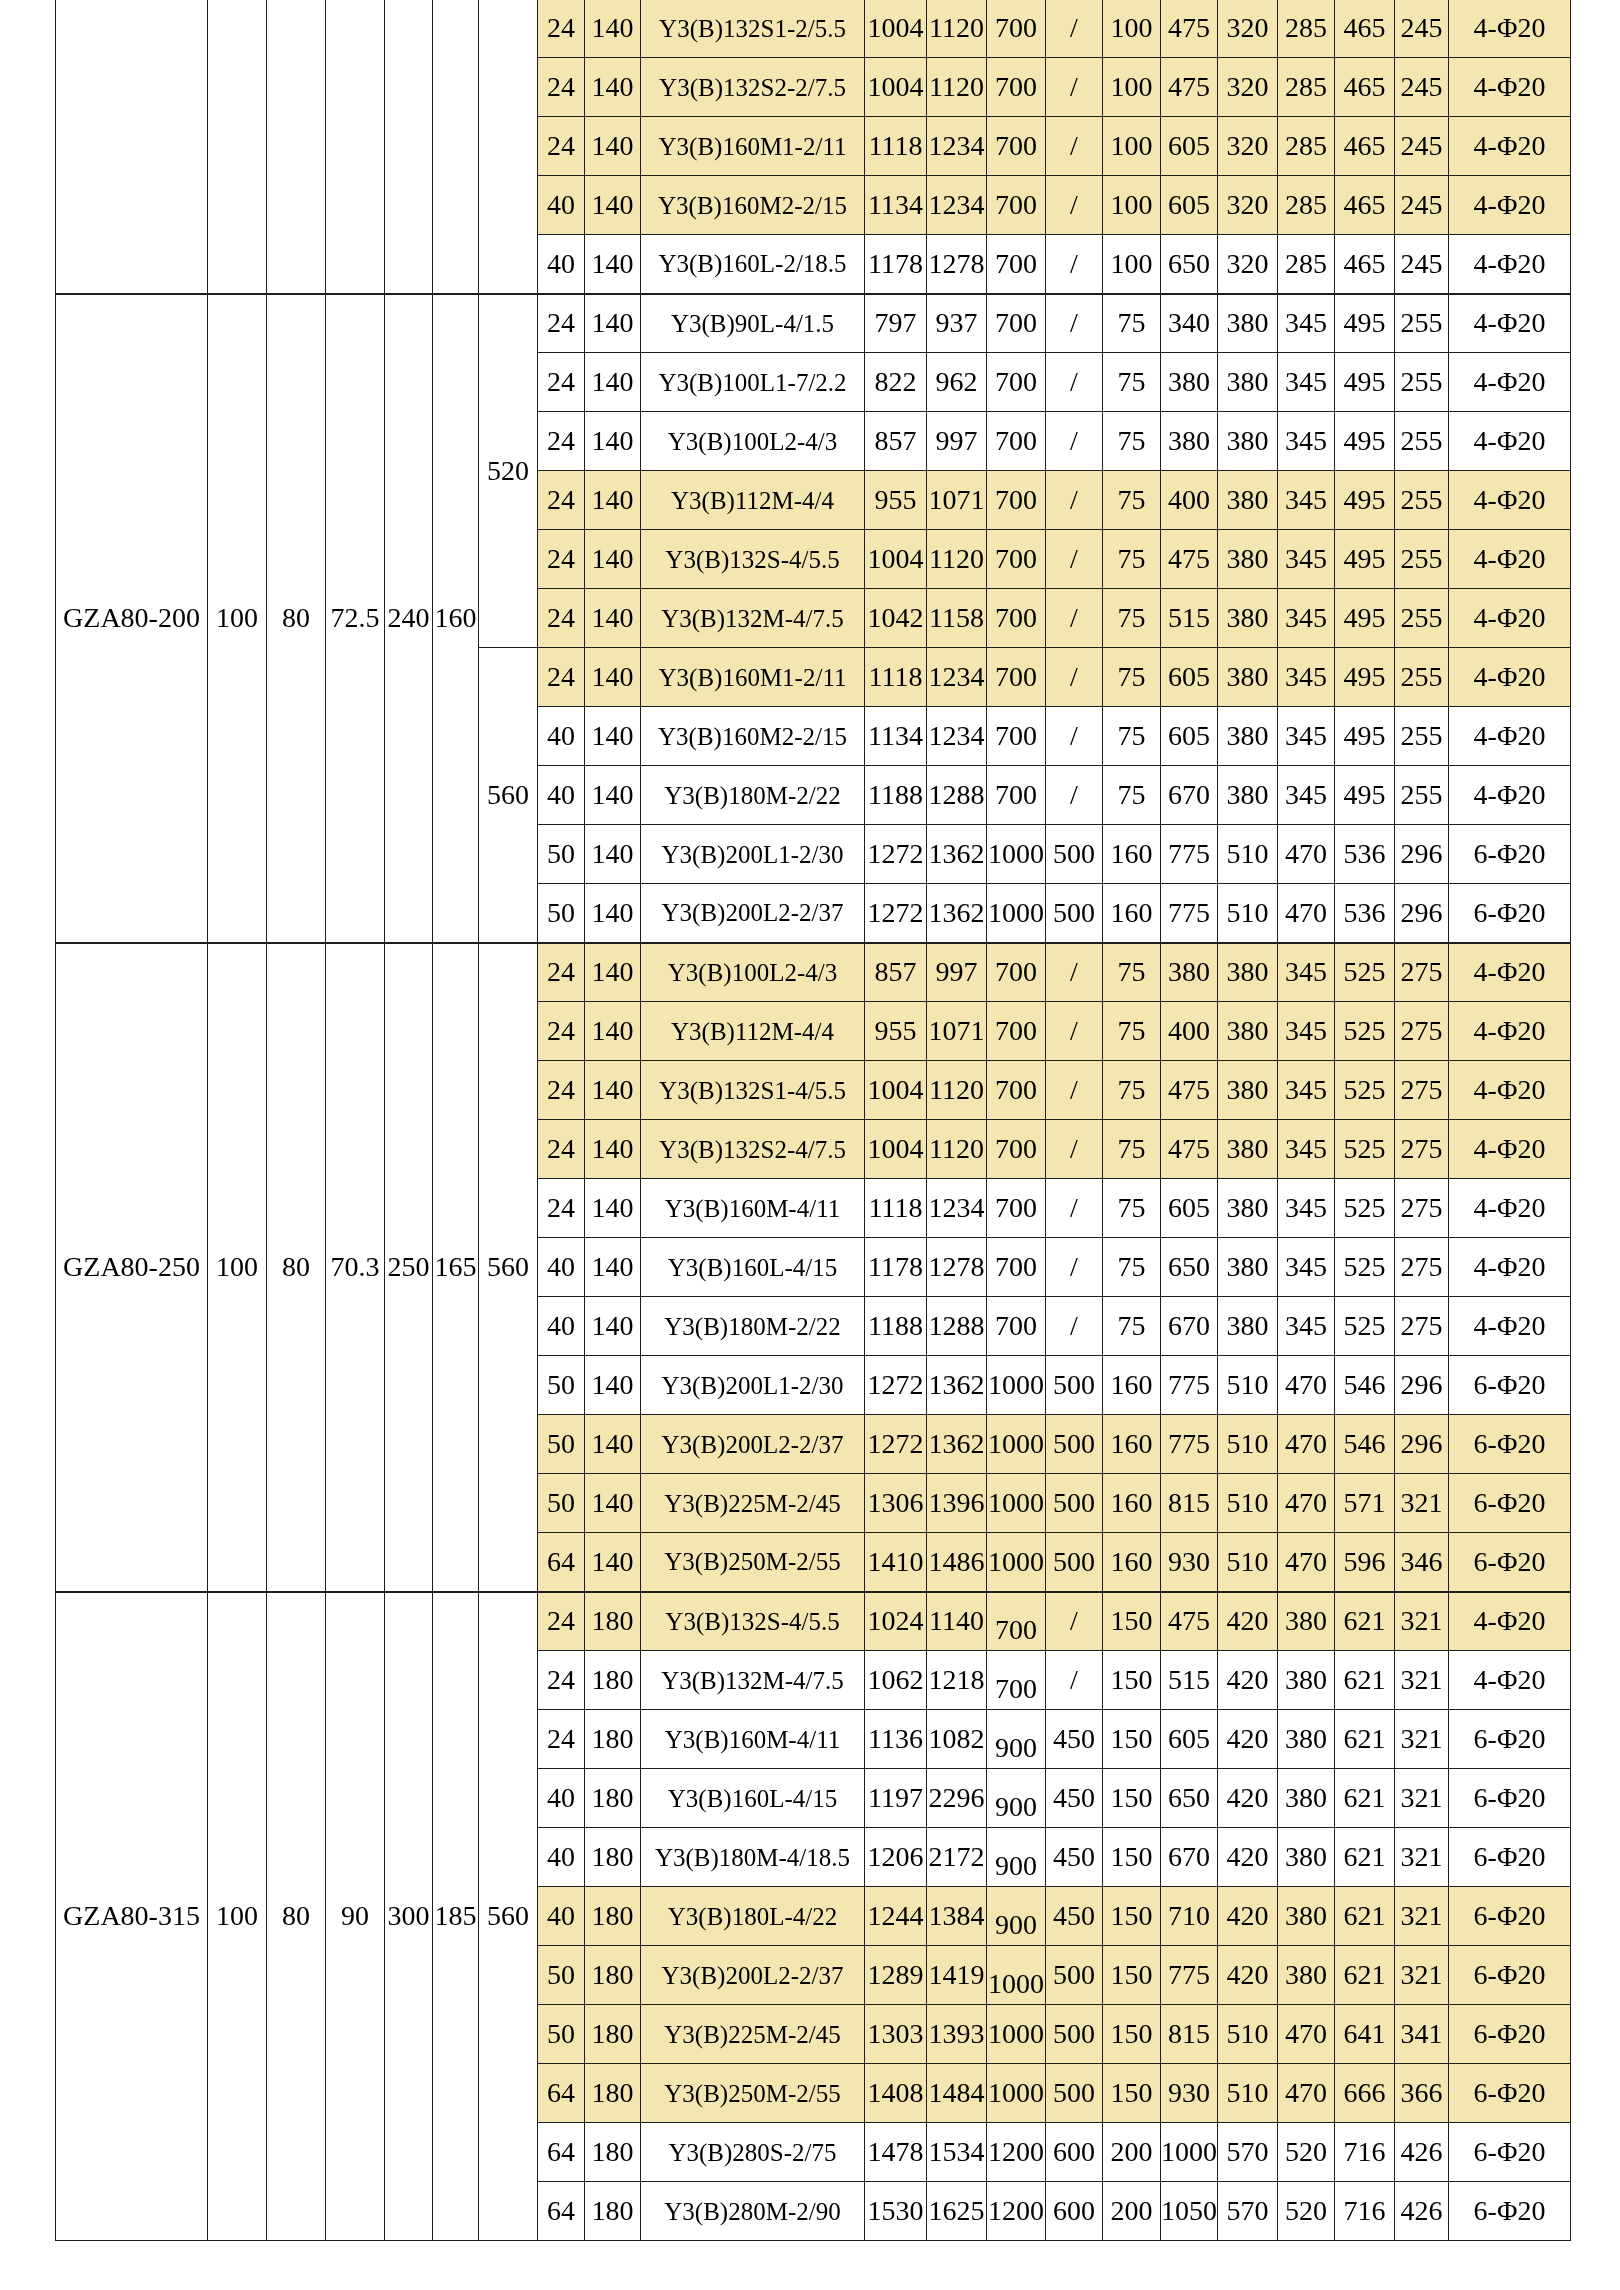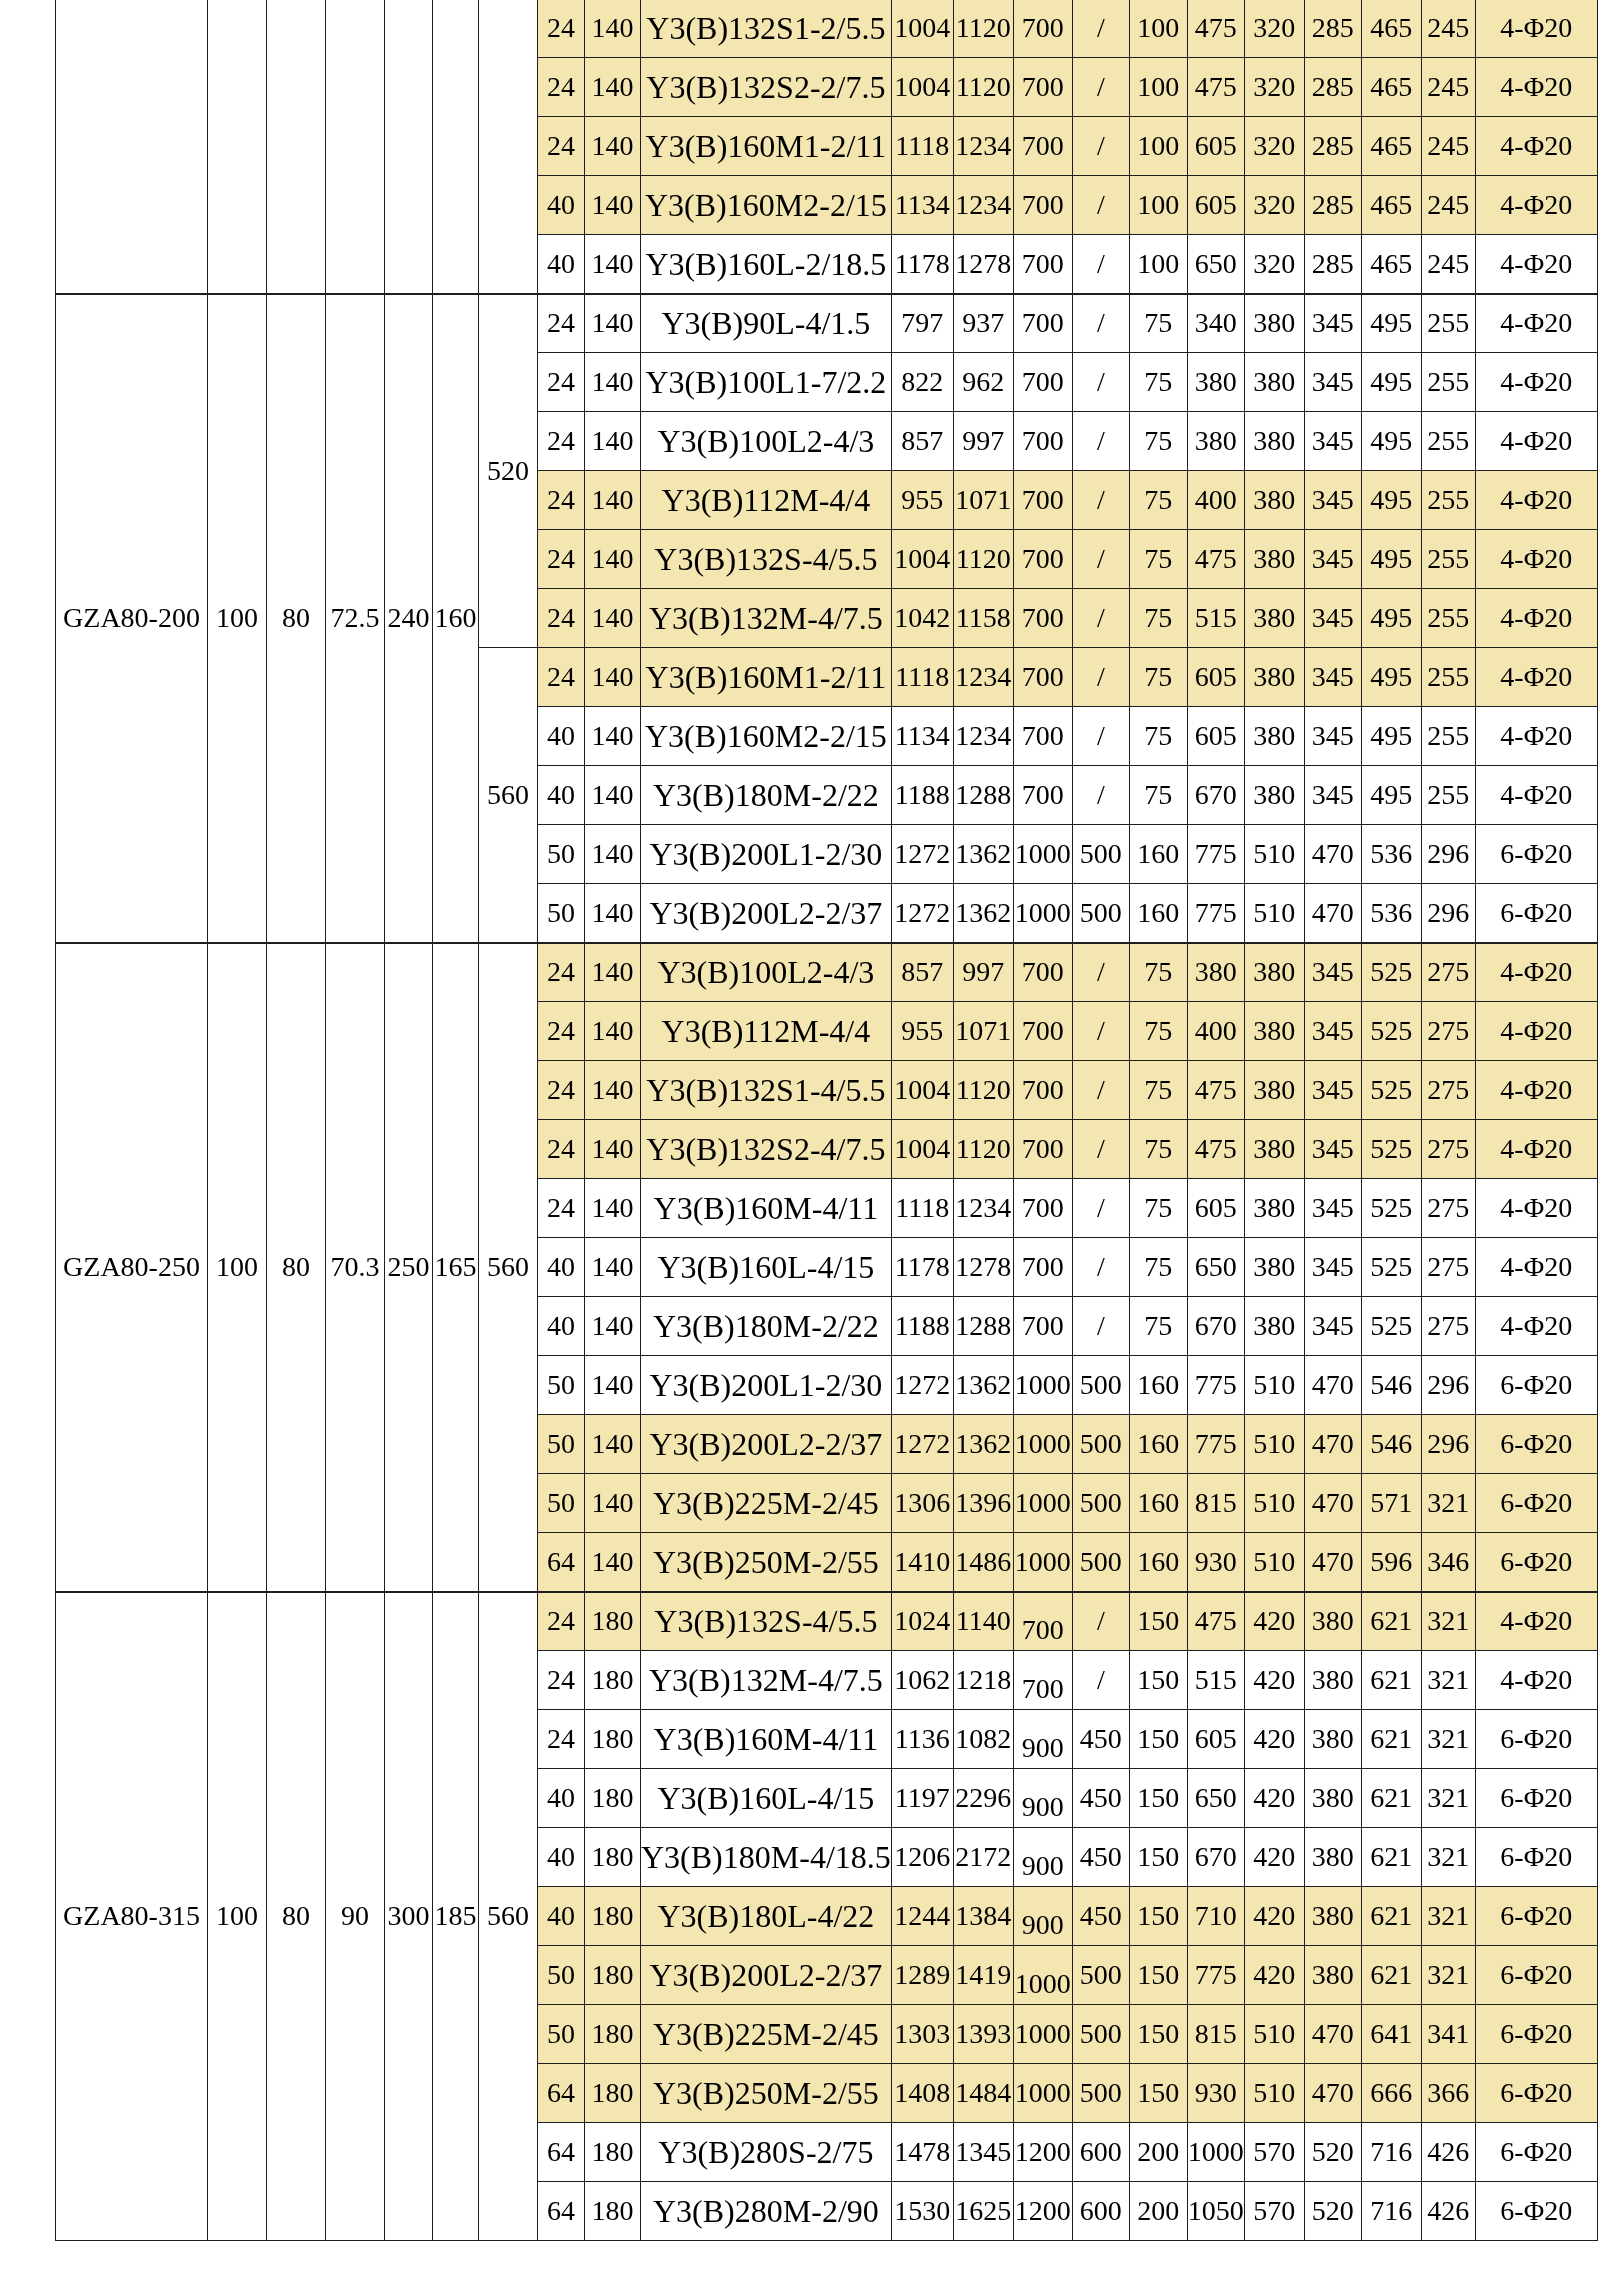--- a/index.html
+++ b/index.html
@@ -11,21 +11,21 @@
   .tbl-wrap{position:absolute;left:55px;top:-1.8px;}
   table{border-collapse:collapse;table-layout:fixed;}
   tr{height:59px;}
   td{
     border:1.8px solid #1e1e1e;
     text-align:center;vertical-align:middle;
     font-size:28px;line-height:1;
     padding:0;overflow:hidden;white-space:nowrap;
     background:#ffffff;
   }
-  td.motor{font-size:32px;}
+  td.motor{font-size:25px;}
   td.hl{background:#f4e6b0;}
   tr.sec td{border-top-width:2.7px;}
   td.low{vertical-align:bottom;padding-bottom:6.3px;}
 </style>
 </head>
 <body>
 
 <div class="tbl-wrap">
   <table>
     <colgroup>
@@ -655,21 +655,21 @@
           <td class="hl">470</td>
           <td class="hl">666</td>
           <td class="hl">366</td>
           <td class="hl">6-Φ20</td>
         </tr>
         <tr>
           <td>64</td>
           <td>180</td>
           <td class="motor">Y3(B)280S-2/75</td>
           <td>1478</td>
-          <td>1345</td>
+          <td>1534</td>
           <td>1200</td>
           <td>600</td>
           <td>200</td>
           <td>1000</td>
           <td>570</td>
           <td>520</td>
           <td>716</td>
           <td>426</td>
           <td>6-Φ20</td>
         </tr>

